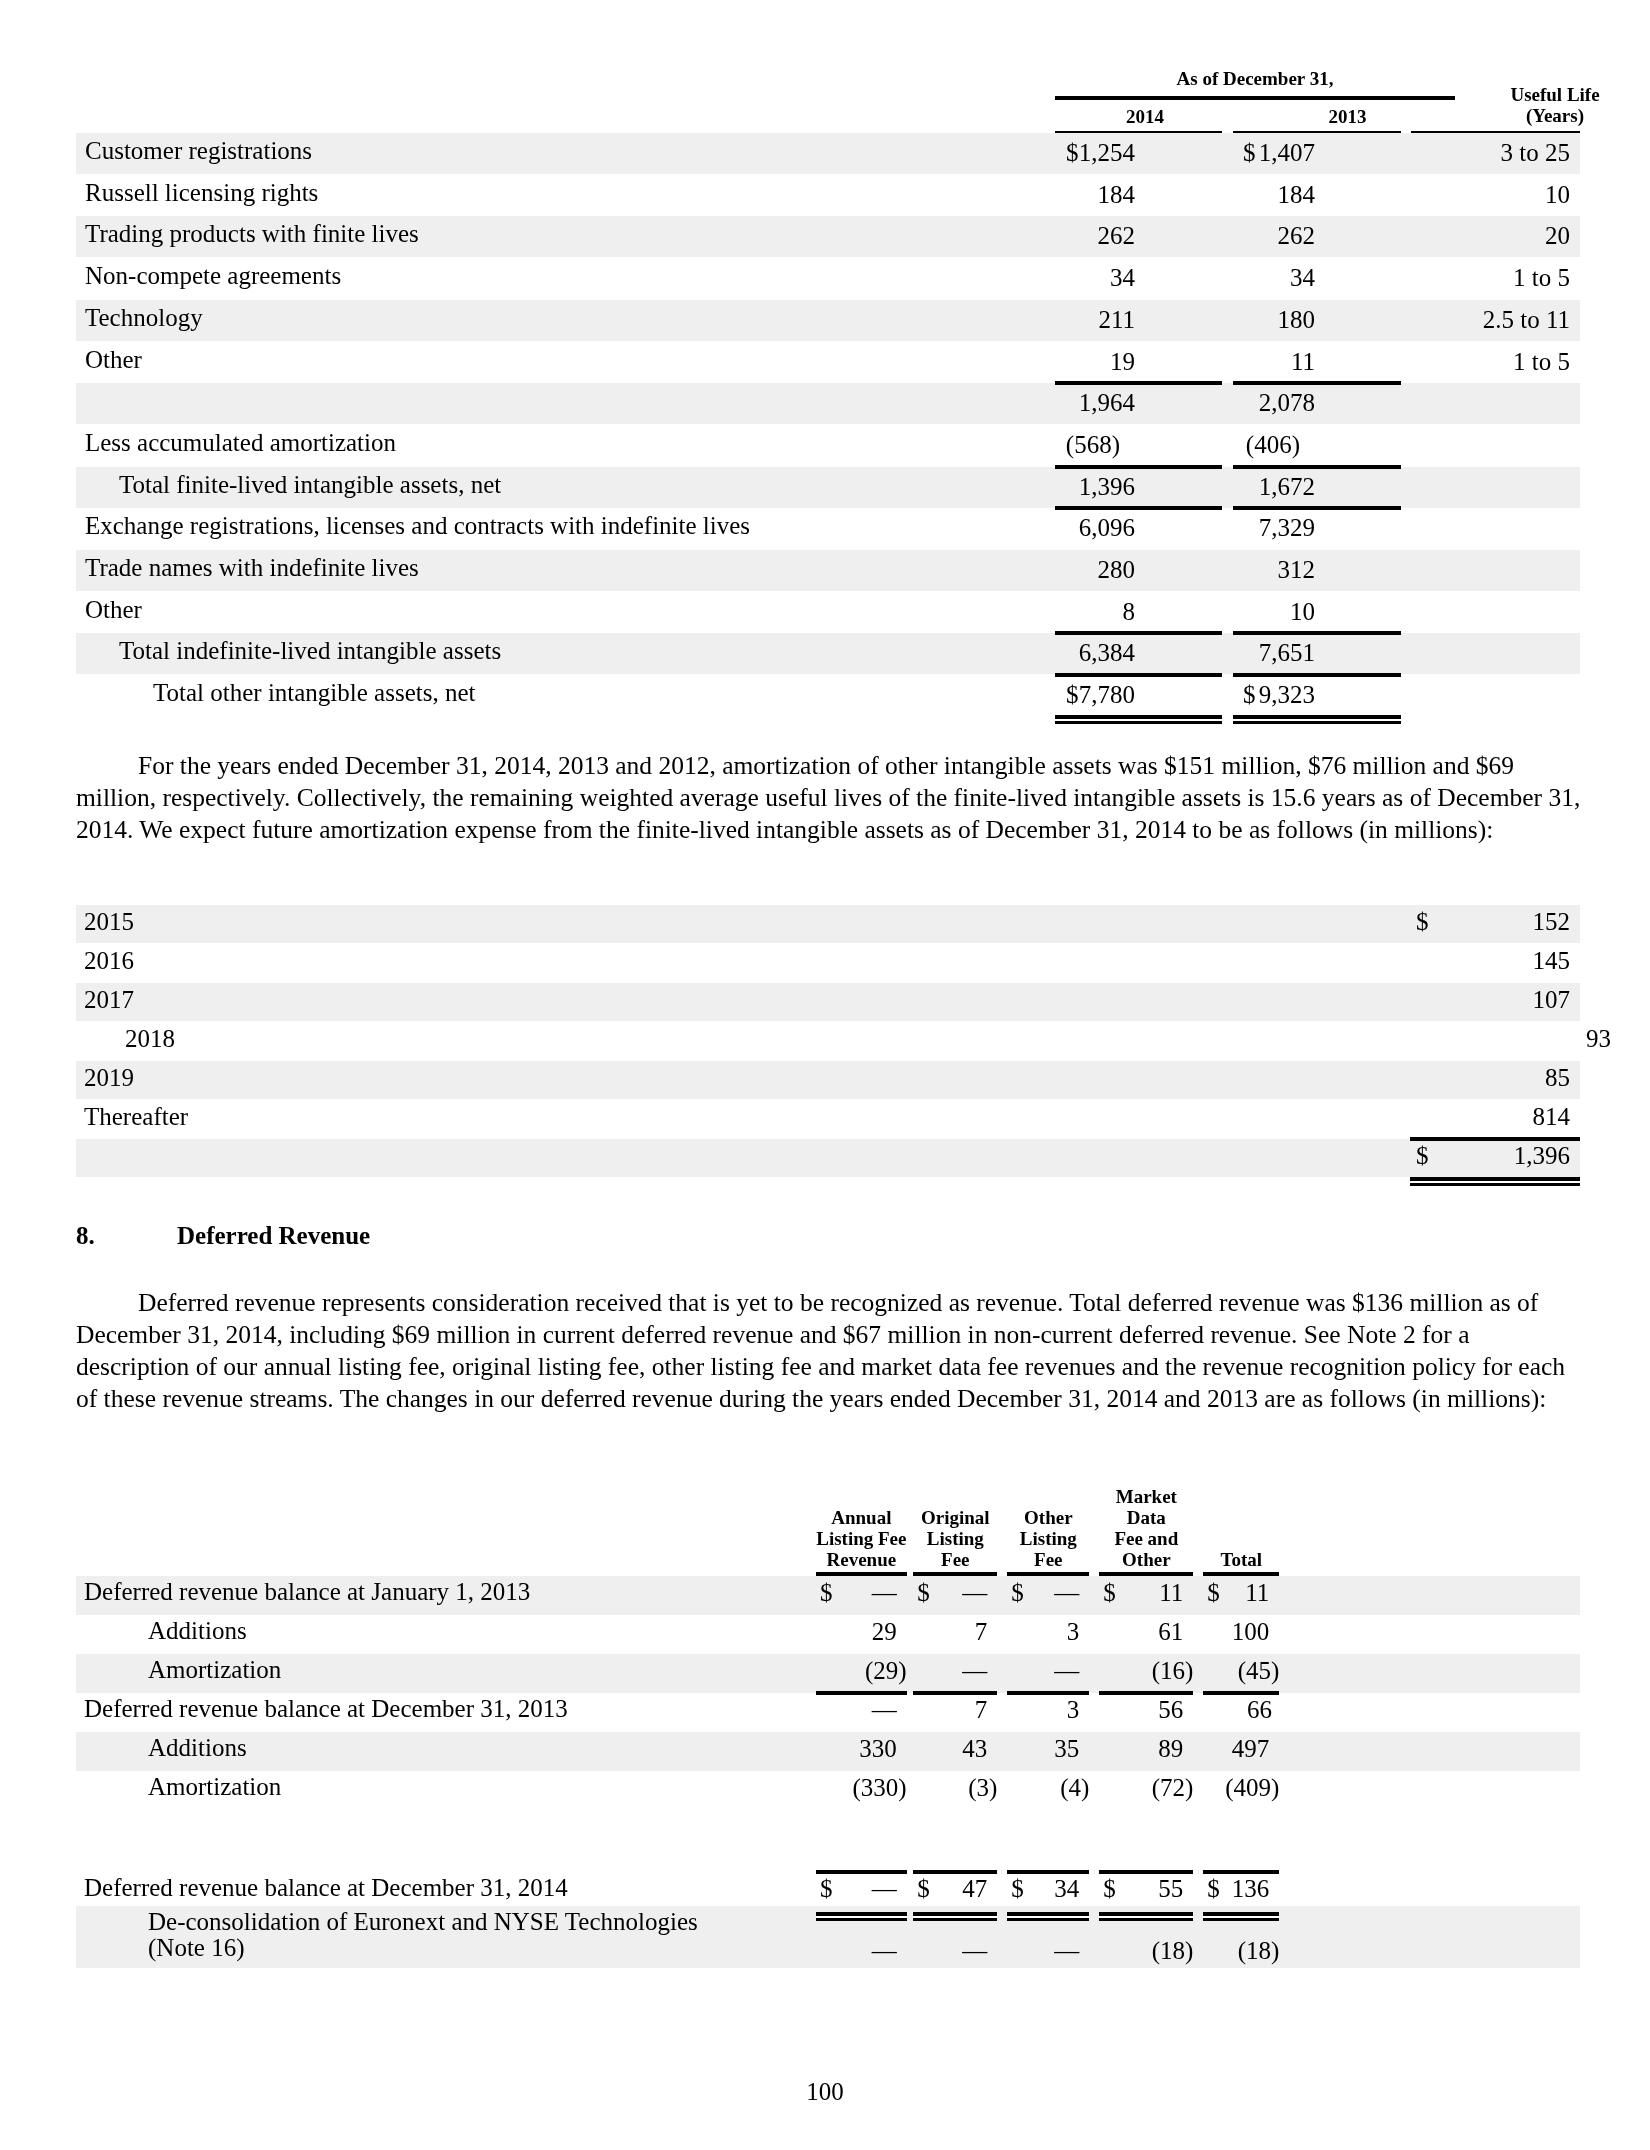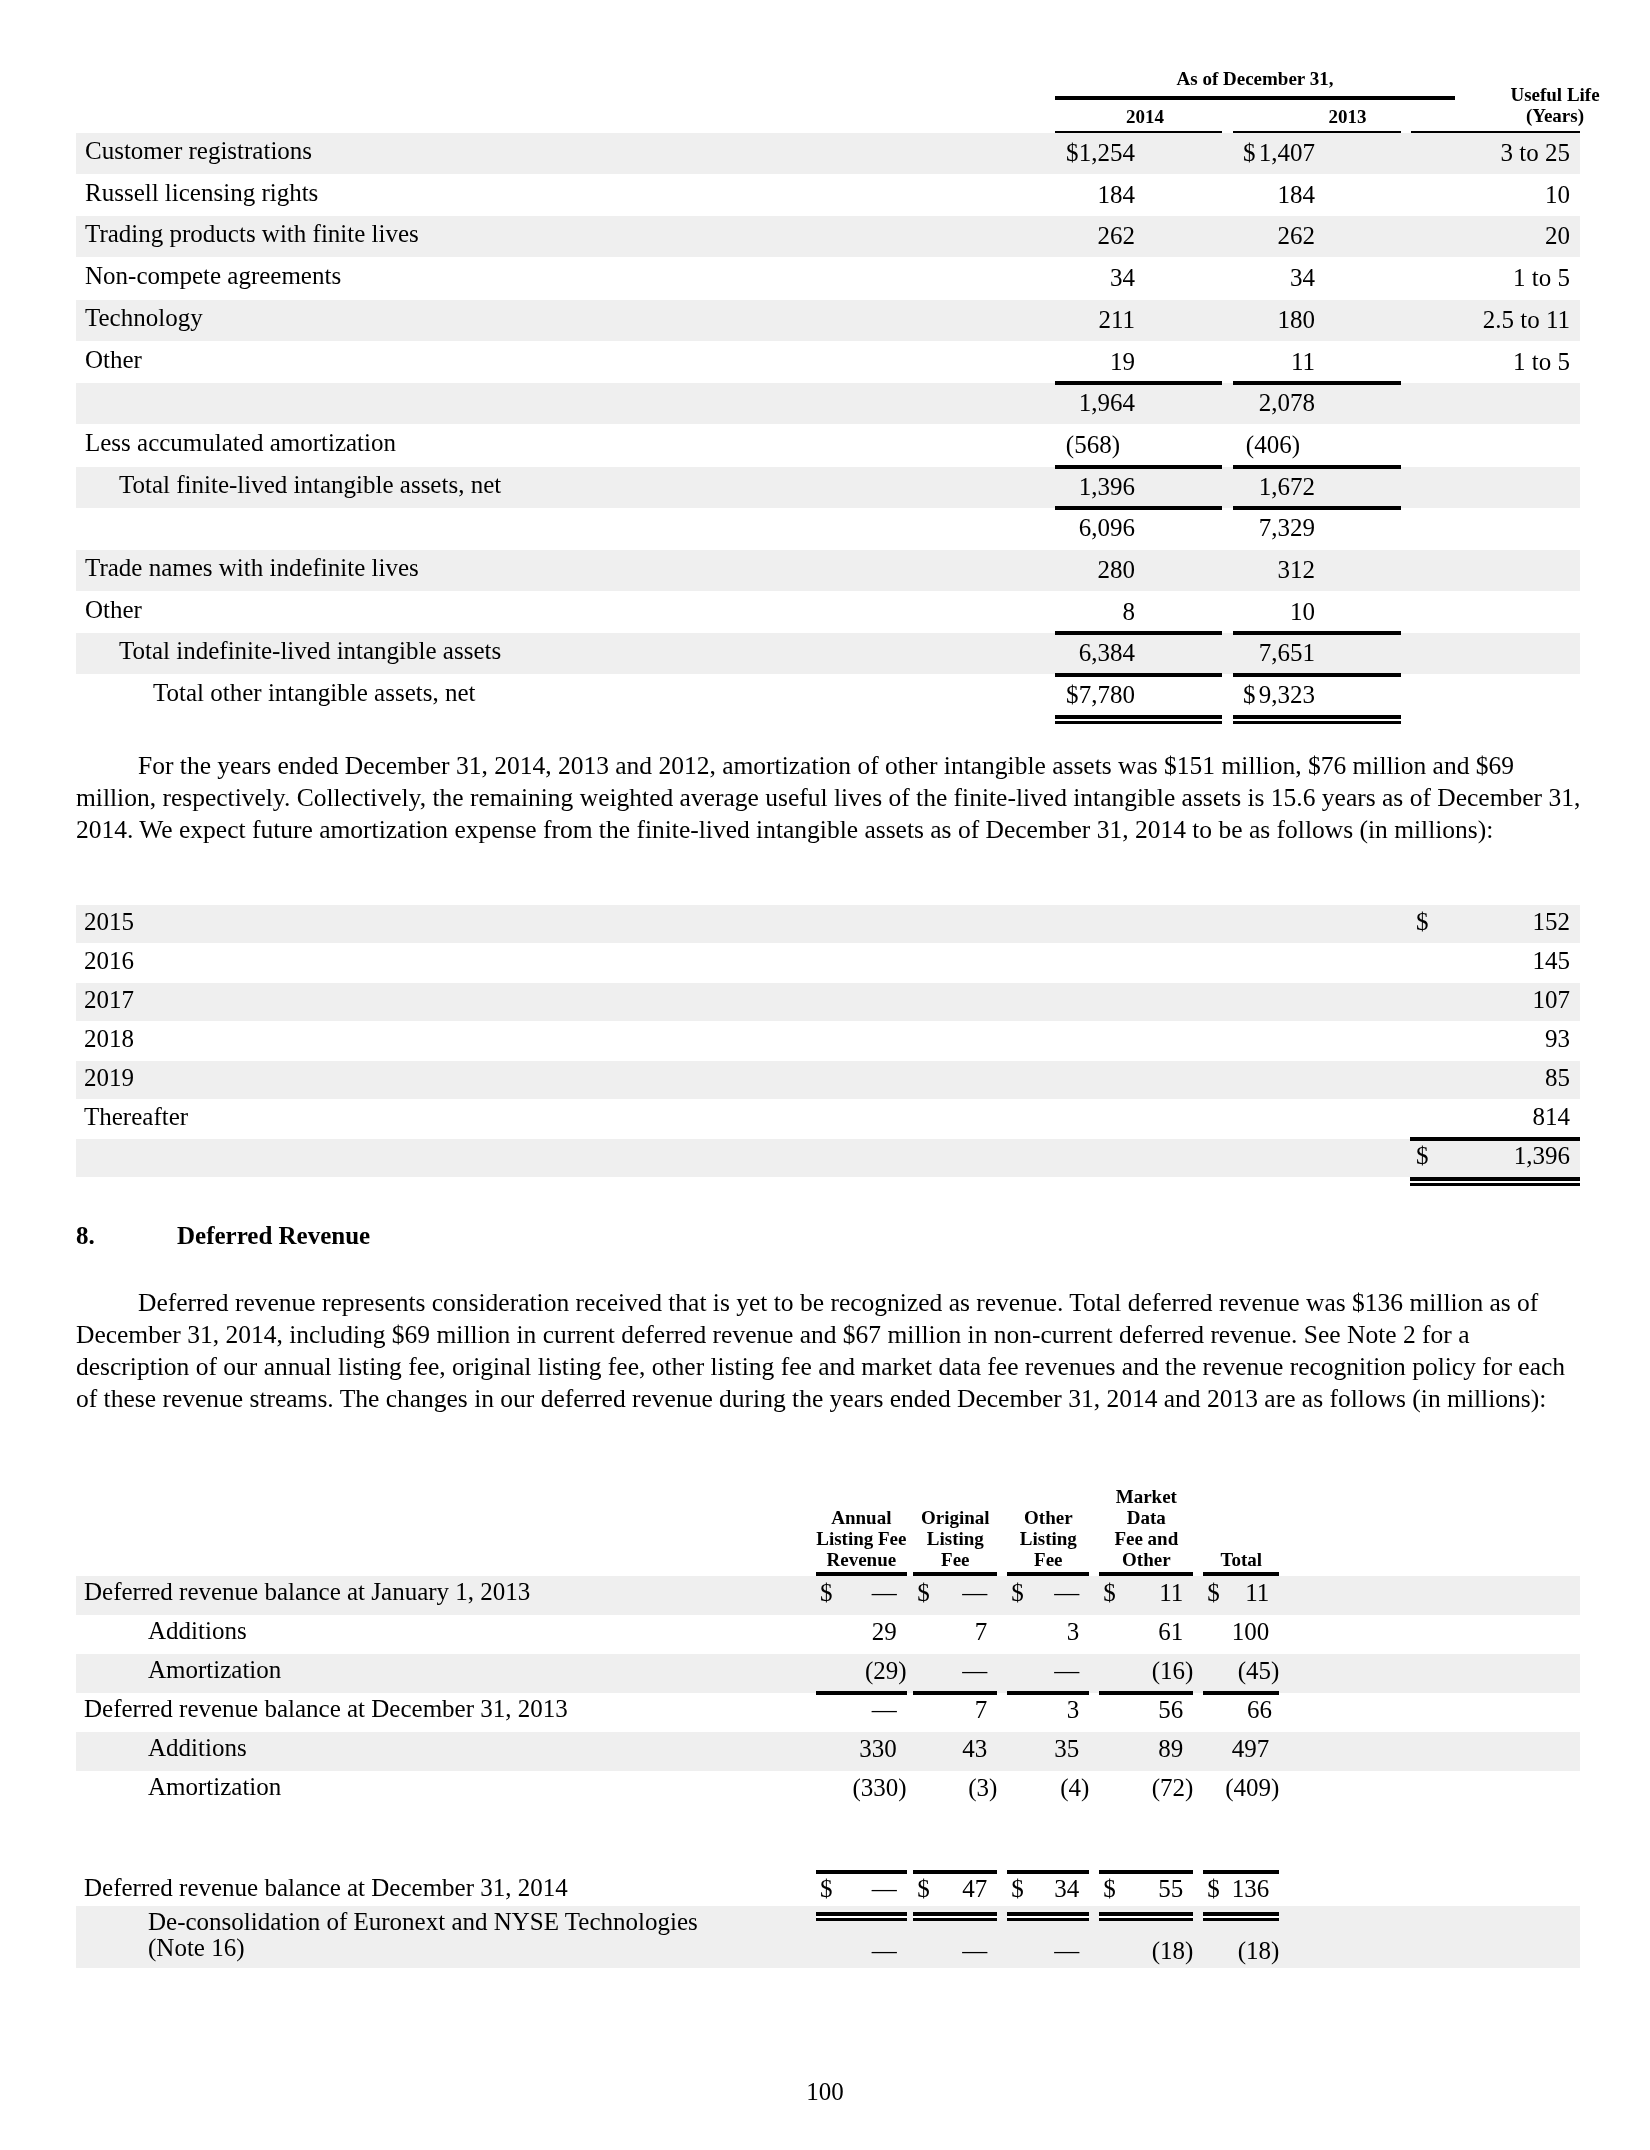--- a/index.html
+++ b/index.html
@@ -79,20 +79,21 @@
         <div class="num" style="right:280px;">(406)</div>
         <div class="num" style="right:10px;"></div>
       </div>
       <div class="row shade" style="top:466.6px;">
         <div class="lbl" style="left:43px;">Total finite-lived intangible assets, net</div>
         <div class="num" style="right:445px;">1,396</div>
         <div class="num" style="right:265px;">1,672</div>
         <div class="num" style="right:10px;"></div>
       </div>
       <div class="row" style="top:508.3px;">
+        <div class="lbl" style="left:9px;">Exchange registrations, licenses and contracts with indefinite lives</div>
         <div class="num" style="right:445px;">6,096</div>
         <div class="num" style="right:265px;">7,329</div>
         <div class="num" style="right:10px;"></div>
       </div>
       <div class="row shade" style="top:550px;">
         <div class="lbl" style="left:9px;">Trade names with indefinite lives</div>
         <div class="num" style="right:445px;">280</div>
         <div class="num" style="right:265px;">312</div>
         <div class="num" style="right:10px;"></div>
       </div>
@@ -140,21 +141,21 @@
       <div class="num" style="right:10px; top:3px;">152</div>
     </div>
     <div class="row" style="top:944px; height:21px;">
       <div class="lbl" style="left:8px; top:3px;">2016</div>
       <div class="num" style="right:10px; top:3px;">145</div>
     </div>
     <div class="row shade" style="top:983px; height:38px;">
       <div class="lbl" style="left:8px; top:3px;">2017</div>
       <div class="num" style="right:10px; top:3px;">107</div>
     </div>
-    <div class="row" style="top:1022px; height:38px;">
+    <div class="row" style="top:1022px; height:38px;margin-left:41px;">
       <div class="lbl" style="left:8px; top:3px;">2018</div>
       <div class="num" style="right:10px; top:3px;">93</div>
     </div>
     <div class="row shade" style="top:1061px; height:38px;">
       <div class="lbl" style="left:8px; top:3px;">2019</div>
       <div class="num" style="right:10px; top:3px;">85</div>
     </div>
     <div class="row" style="top:1100px; height:38px;">
       <div class="lbl" style="left:8px; top:3px;">Thereafter</div>
       <div class="num" style="right:10px; top:3px;">814</div>

